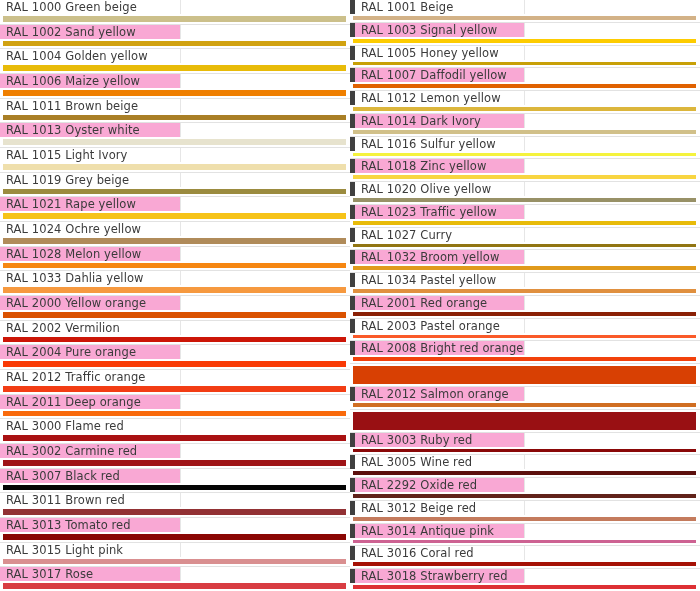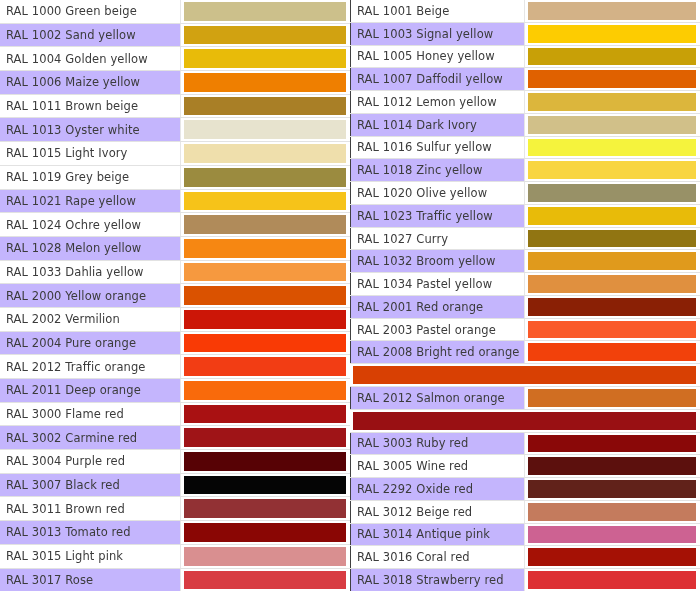--- a/index.html
+++ b/index.html
@@ -23,21 +23,21 @@
   .col {
     width: 350px;
     height: 591px;
     display: flex;
     flex-direction: column;
     box-sizing: border-box;
   }
   .row {
     flex: 1 1 0;
     display: flex;
-    flex-direction: row;
+    flex-direction: column;
     align-items: stretch;
     box-sizing: border-box;
     border-bottom: 1px solid #e2e2e2;
     min-height: 0;
   }
   .row:last-child { border-bottom: none; }
 
   .label-cell {
     width: 181px;
     box-sizing: border-box;
@@ -47,23 +47,23 @@
     font-size: 11.5px;
     color: #3b3b3b;
     letter-spacing: 0.1px;
     white-space: nowrap;
     overflow: hidden;
     background: #ffffff;
     border-right: 1px solid #e6e6e6;
   }
   .col-right .label-cell {
     width: 175px;
-    border-left: 1px solid #404040;
-  }
-  .row.alt .label-cell { background: #c4b5fd; text-align: right; }
+    border-left: 5px solid #404040;
+  }
+  .row.alt .label-cell { background: #f9a8d4; text-align: right; }
 
   .swatch-cell {
     flex: 1 1 auto;
     box-sizing: border-box;
     padding: 2px 4px 2px 3px;
     display: flex;
     background: #ffffff;
   }
   .swatch {
     flex: 1 1 auto;
@@ -184,26 +184,20 @@
         <div class="swatch-cell">
           <div class="swatch" style="background-color: rgb(169, 17, 18);"></div>
         </div>
       </div>
       <div class="row alt">
         <div class="label-cell">RAL 3002 Carmine red</div>
         <div class="swatch-cell">
           <div class="swatch" style="background-color: rgb(159, 20, 23);"></div>
         </div>
       </div>
-      <div class="row">
-        <div class="label-cell">RAL 3004 Purple red</div>
-        <div class="swatch-cell">
-          <div class="swatch" style="background-color: rgb(87, 2, 5);"></div>
-        </div>
-      </div>
       <div class="row alt">
         <div class="label-cell">RAL 3007 Black red</div>
         <div class="swatch-cell">
           <div class="swatch" style="background-color: rgb(5, 5, 5);"></div>
         </div>
       </div>
       <div class="row">
         <div class="label-cell">RAL 3011 Brown red</div>
         <div class="swatch-cell">
           <div class="swatch" style="background-color: rgb(146, 49, 52);"></div>

